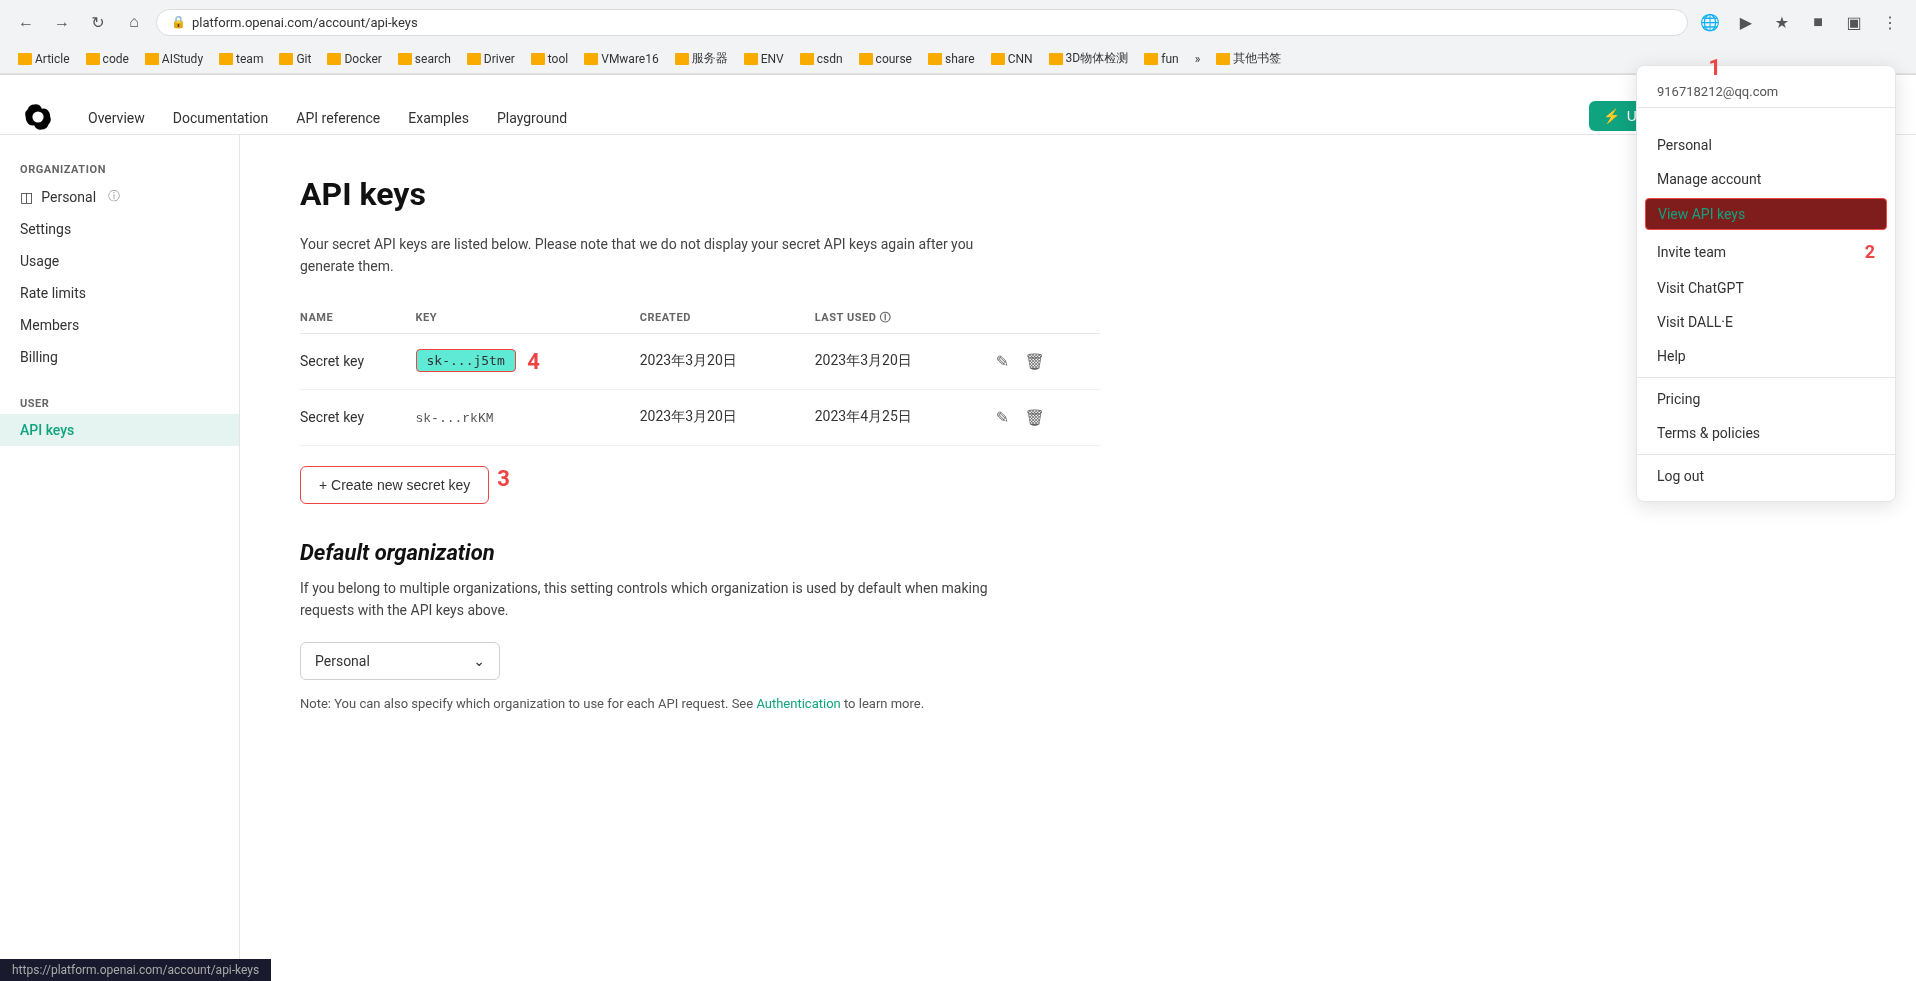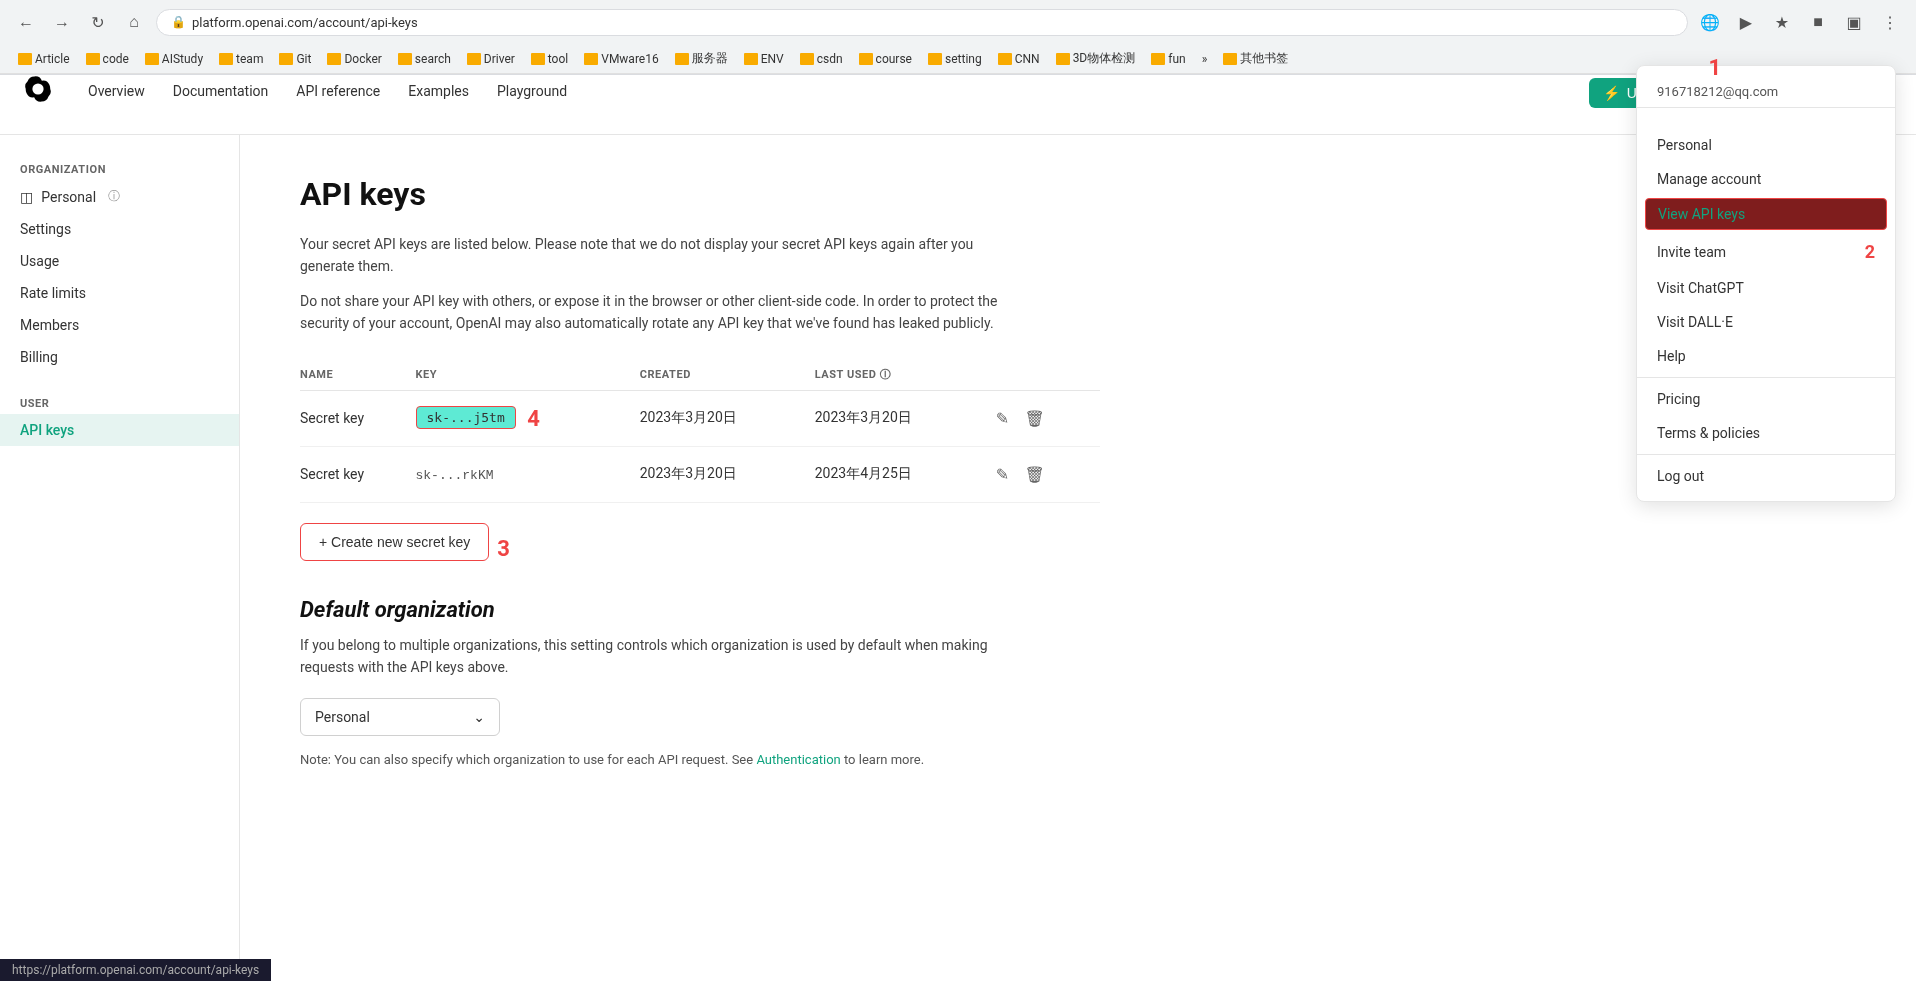--- a/index.html
+++ b/index.html
@@ -13,21 +13,21 @@
     .address-bar .lock-icon { color: #5f6368; font-size: 12px; }
     .address-bar .url { color: #333; }
     .browser-action-btn { width: 28px; height: 28px; border-radius: 50%; border: none; background: transparent; cursor: pointer; display: flex; align-items: center; justify-content: center; color: #555; font-size: 16px; }
 
     
     .bookmarks-bar { display: flex; align-items: center; padding: 3px 12px; gap: 4px; background: #f1f3f4; border-bottom: 1px solid #e0e0e0; overflow: hidden; }
     .bookmark-item { display: flex; align-items: center; gap: 3px; padding: 3px 6px; border-radius: 4px; cursor: pointer; font-size: 12px; color: #333; white-space: nowrap; }
     .bookmark-folder { width: 14px; height: 12px; background: #f9ab00; border-radius: 1px; font-size: 10px; display: inline-block; }
 
     
-    .nav-header { display: flex; align-items: flex-start; padding: 0 24px; height: 60px; border-bottom: 1px solid #e5e5e5; background: #fff; position: relative; }
+    .nav-header { display: flex; align-items: flex-end; padding: 0 24px; height: 60px; border-bottom: 1px solid #e5e5e5; background: #fff; position: relative; }
     .nav-logo { margin-right: 24px; }
     .nav-logo svg { width: 28px; height: 28px; }
     .nav-links { display: flex; gap: 4px; align-items: center; }
     .nav-link { padding: 8px 12px; border-radius: 6px; cursor: pointer; color: #333; font-size: 14px; text-decoration: none; }
     .nav-right { margin-left: auto; display: flex; align-items: center; gap: 16px; }
     .upgrade-btn { display: flex; align-items: center; gap: 6px; padding: 7px 14px; background: #10a37f; color: #fff; border-radius: 6px; border: none; cursor: pointer; font-size: 14px; font-weight: 500; }
     .help-btn { display: flex; align-items: center; gap: 4px; padding: 7px 12px; border-radius: 6px; border: none; background: transparent; cursor: pointer; color: #333; font-size: 14px; }
     .avatar-btn { width: 36px; height: 36px; border-radius: 50%; background: #7c3aed; color: #fff; border: 2px solid #ef4444; display: flex; align-items: center; justify-content: center; font-size: 14px; font-weight: bold; cursor: pointer; }
 
     
@@ -151,21 +151,21 @@
     <div class="bookmark-item">
         <span class="bookmark-folder"></span>
         <span>csdn</span>
       </div>
     <div class="bookmark-item">
         <span class="bookmark-folder"></span>
         <span>course</span>
       </div>
     <div class="bookmark-item">
         <span class="bookmark-folder"></span>
-        <span>setting</span>
+        <span>share</span>
       </div>
     <div class="bookmark-item">
         <span class="bookmark-folder"></span>
         <span>CNN</span>
       </div>
     <div class="bookmark-item">
         <span class="bookmark-folder"></span>
         <span>3D物体检测</span>
       </div>
     <div class="bookmark-item">
@@ -240,21 +240,20 @@
     <div class="sidebar-section-label">USER</div>
     <div class="sidebar-item active">
       <span>API keys</span>
     </div>
   </div>
 
   <div class="main-content">
     <h1 class="page-title">API keys</h1>
 
     <p class="page-desc">Your secret API keys are listed below. Please note that we do not display your secret API keys again after you generate them.</p>
-    <p class="page-desc">Do not share your API key with others, or expose it in the browser or other client-side code. In order to protect the security of your account, OpenAI may also automatically rotate any API key that we've found has leaked publicly.</p>
 
     <table class="api-table">
       <thead>
         <tr>
           <th>NAME</th>
           <th>KEY</th>
           <th>CREATED</th>
           <th>LAST USED <span style="font-size:11px;">ⓘ</span></th>
           <th></th>
         </tr>
@@ -281,21 +280,21 @@
           <td>2023年3月20日</td>
           <td>2023年4月25日</td>
           <td>
             <button class="action-btn">✎</button>
             <button class="action-btn">🗑</button>
           </td>
         </tr>
       </tbody>
     </table>
 
-    <div style="display:flex;align-items:flex-end;margin-bottom:32px;">
+    <div style="display:flex;align-items:flex-start;margin-bottom:32px;">
       <button class="create-btn">
         <span>+ Create new secret key</span>
       </button>
       <span class="annotation">3</span>
     </div>
 
     <h2 class="section-title">Default organization</h2>
     <p class="section-desc">If you belong to multiple organizations, this setting controls which organization is used by default when making requests with the API keys above.</p>
 
     <div class="org-select">

